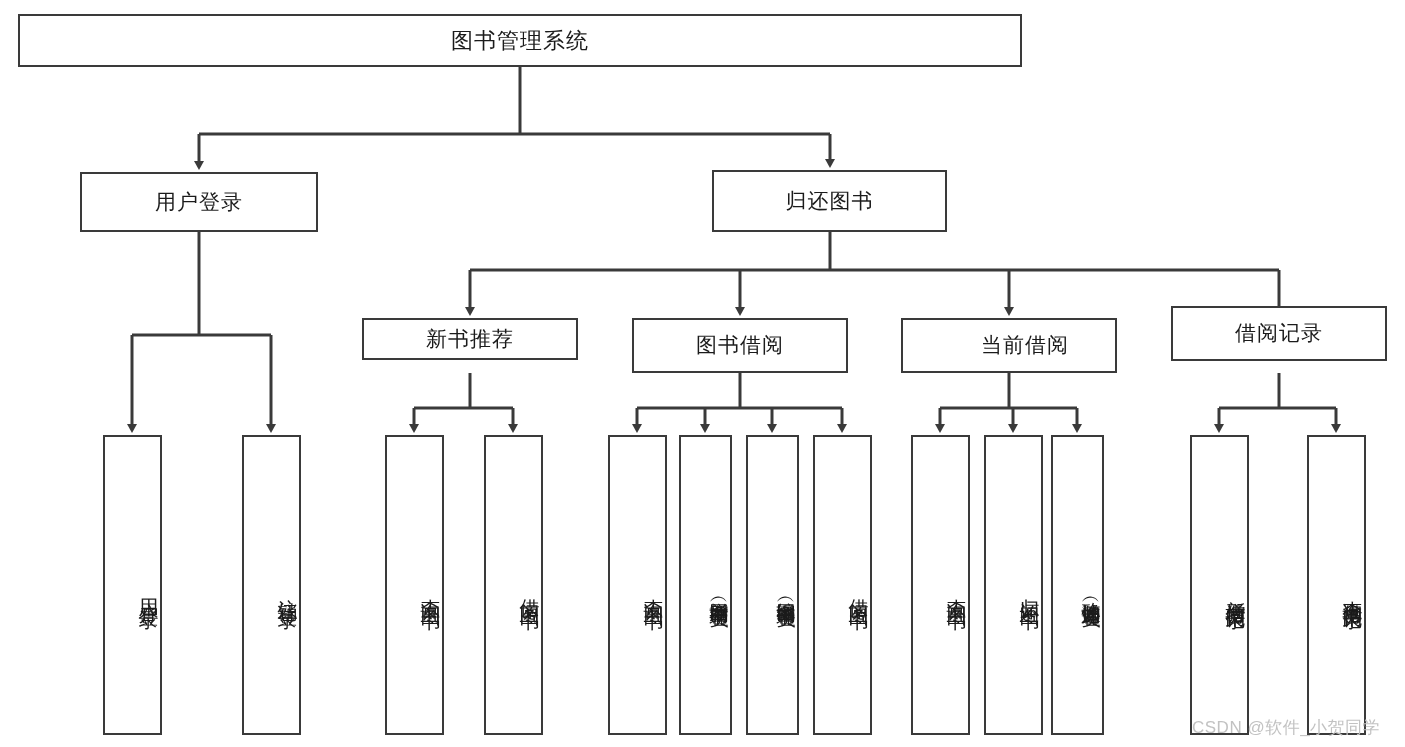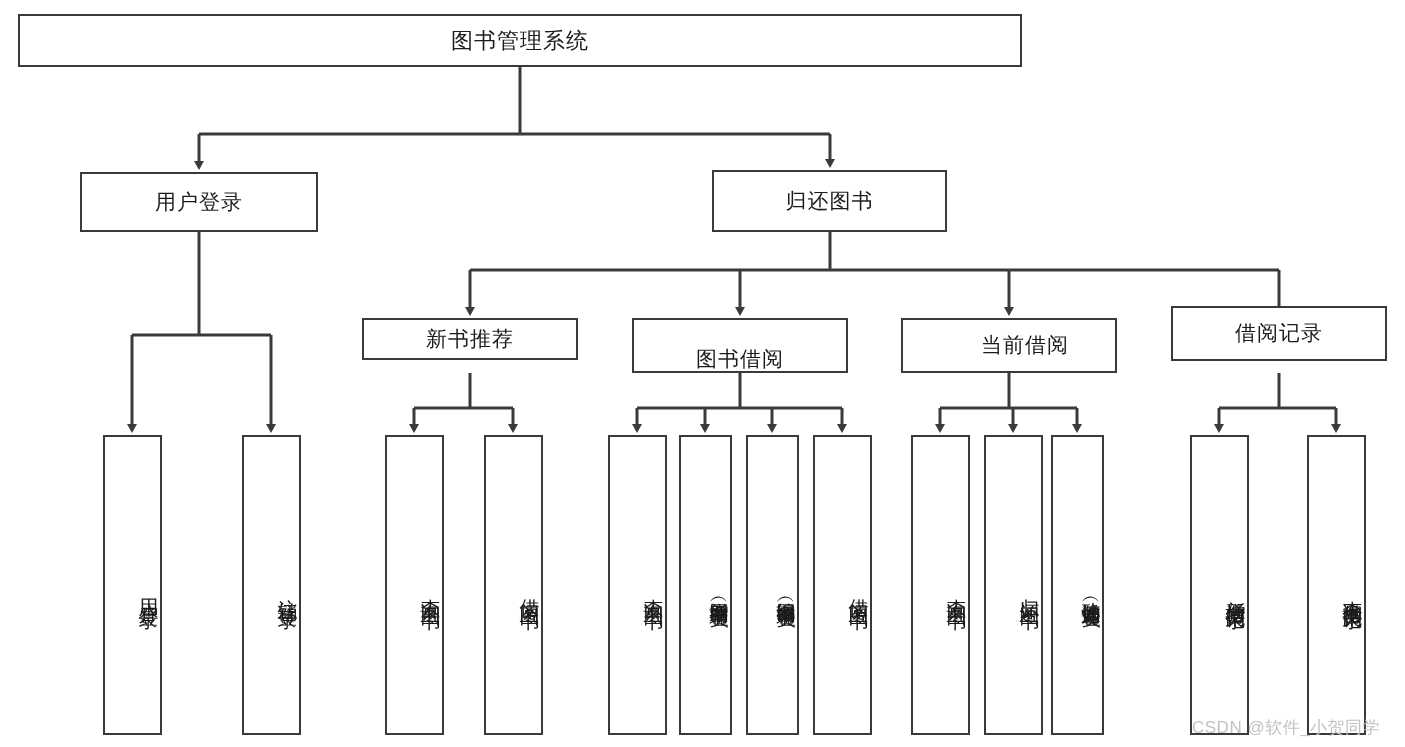--- a/index.html
+++ b/index.html
@@ -127,21 +127,21 @@
   <div class="node" style="left:80px; top:172px; width:238px; height:60px;">
     <span class="label">用户登录</span>
   </div>
   <div class="node" style="left:712px; top:170px; width:235px; height:62px;">
     <span class="label">归还图书</span>
   </div>
 
   <div class="node" style="left:362px; top:318px; width:216px; height:42px;">
     <span class="label">新书推荐</span>
   </div>
-  <div class="node" style="left:632px; top:318px; width:216px; height:55px;align-items:flex-end;">
+  <div class="node" style="left:632px; top:318px; width:216px; height:55px;">
     <span class="label">图书借阅</span>
   </div>
   <div class="node" style="left:901px; top:318px; width:216px; height:55px;padding-left:32px;">
     <span class="label">当前借阅</span>
   </div>
   <div class="node" style="left:1171px; top:306px; width:216px; height:55px;">
     <span class="label">借阅记录</span>
   </div>
 
   <div class="node leaf" style="left:103px; top:435px; width:59px; height:300px;">

